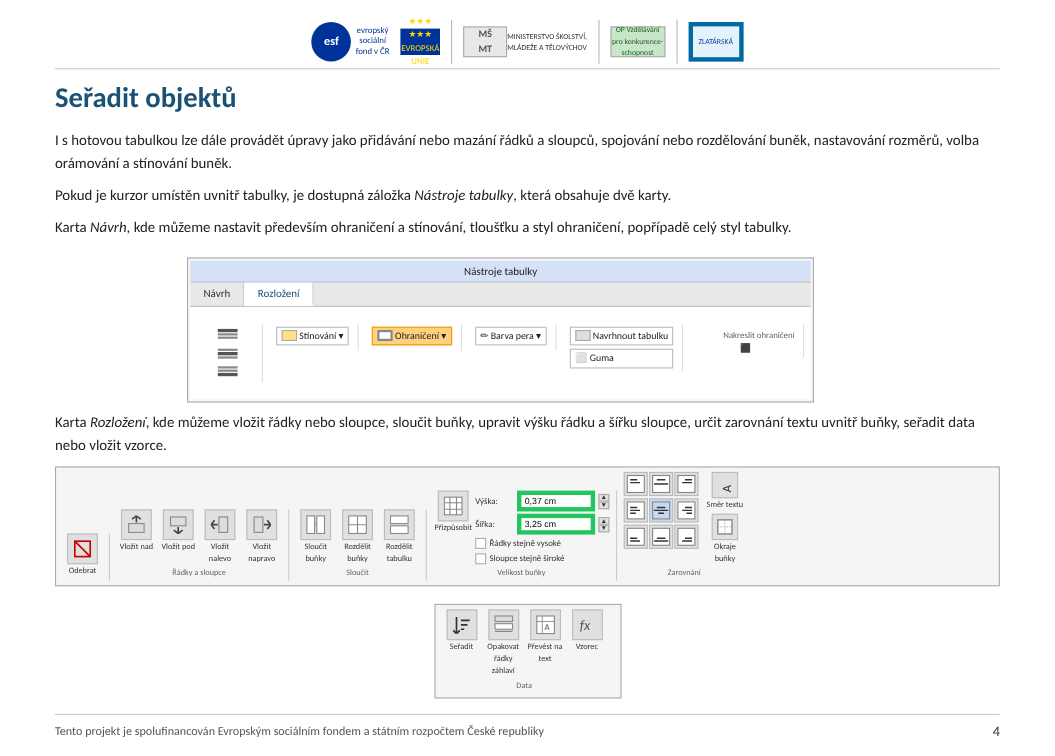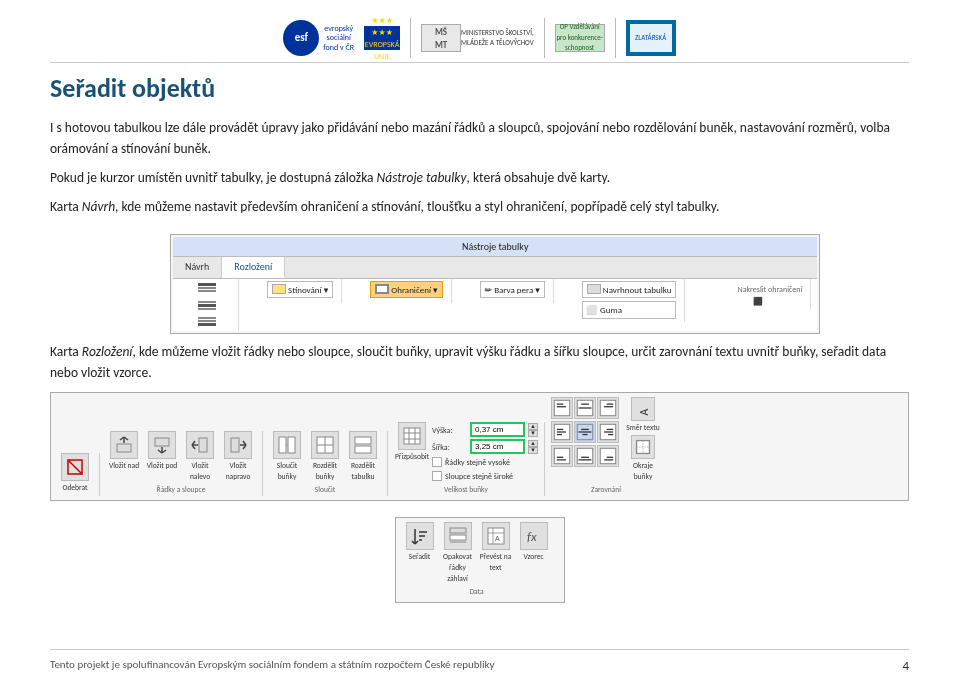--- a/index.html
+++ b/index.html
@@ -181,22 +181,22 @@
       cursor: pointer;
     }
     .ribbon-tab.active {
       background: #fff;
       border-bottom: 2px solid #fff;
       color: #1a5276;
     }
     .ribbon-content {
       display: flex;
       background: #fff;
-      padding: 0 6px;
-      gap: 24px;
+      padding: 16px 6px;
+      gap: 8px;
       align-items: flex-start;
       min-height: 52px;
       justify-content: flex-end;
     }
     .ribbon-group {
       display: flex;
       flex-direction: column;
       align-items: center;
       border-right: 1px solid #ddd;
       padding: 2px 8px 2px 4px;
@@ -320,25 +320,25 @@
       display: flex;
       align-items: center;
       gap: 3px;
     }
     .input-label {
       font-size: 8px;
       color: #333;
       width: 35px;
     }
     .input-field {
-      border: 2px solid #22c55e;
+      border: 4px solid #22c55e;
       background: #fff;
       font-size: 8px;
       padding: 1px 3px;
-      width: 55px;
+      width: 71px;
     }
     .input-spinner {
       display: flex;
       flex-direction: column;
     }
     .spinner-btn {
       width: 10px;
       height: 7px;
       background: #e0e0e0;
       border: 1px solid #aaa;

